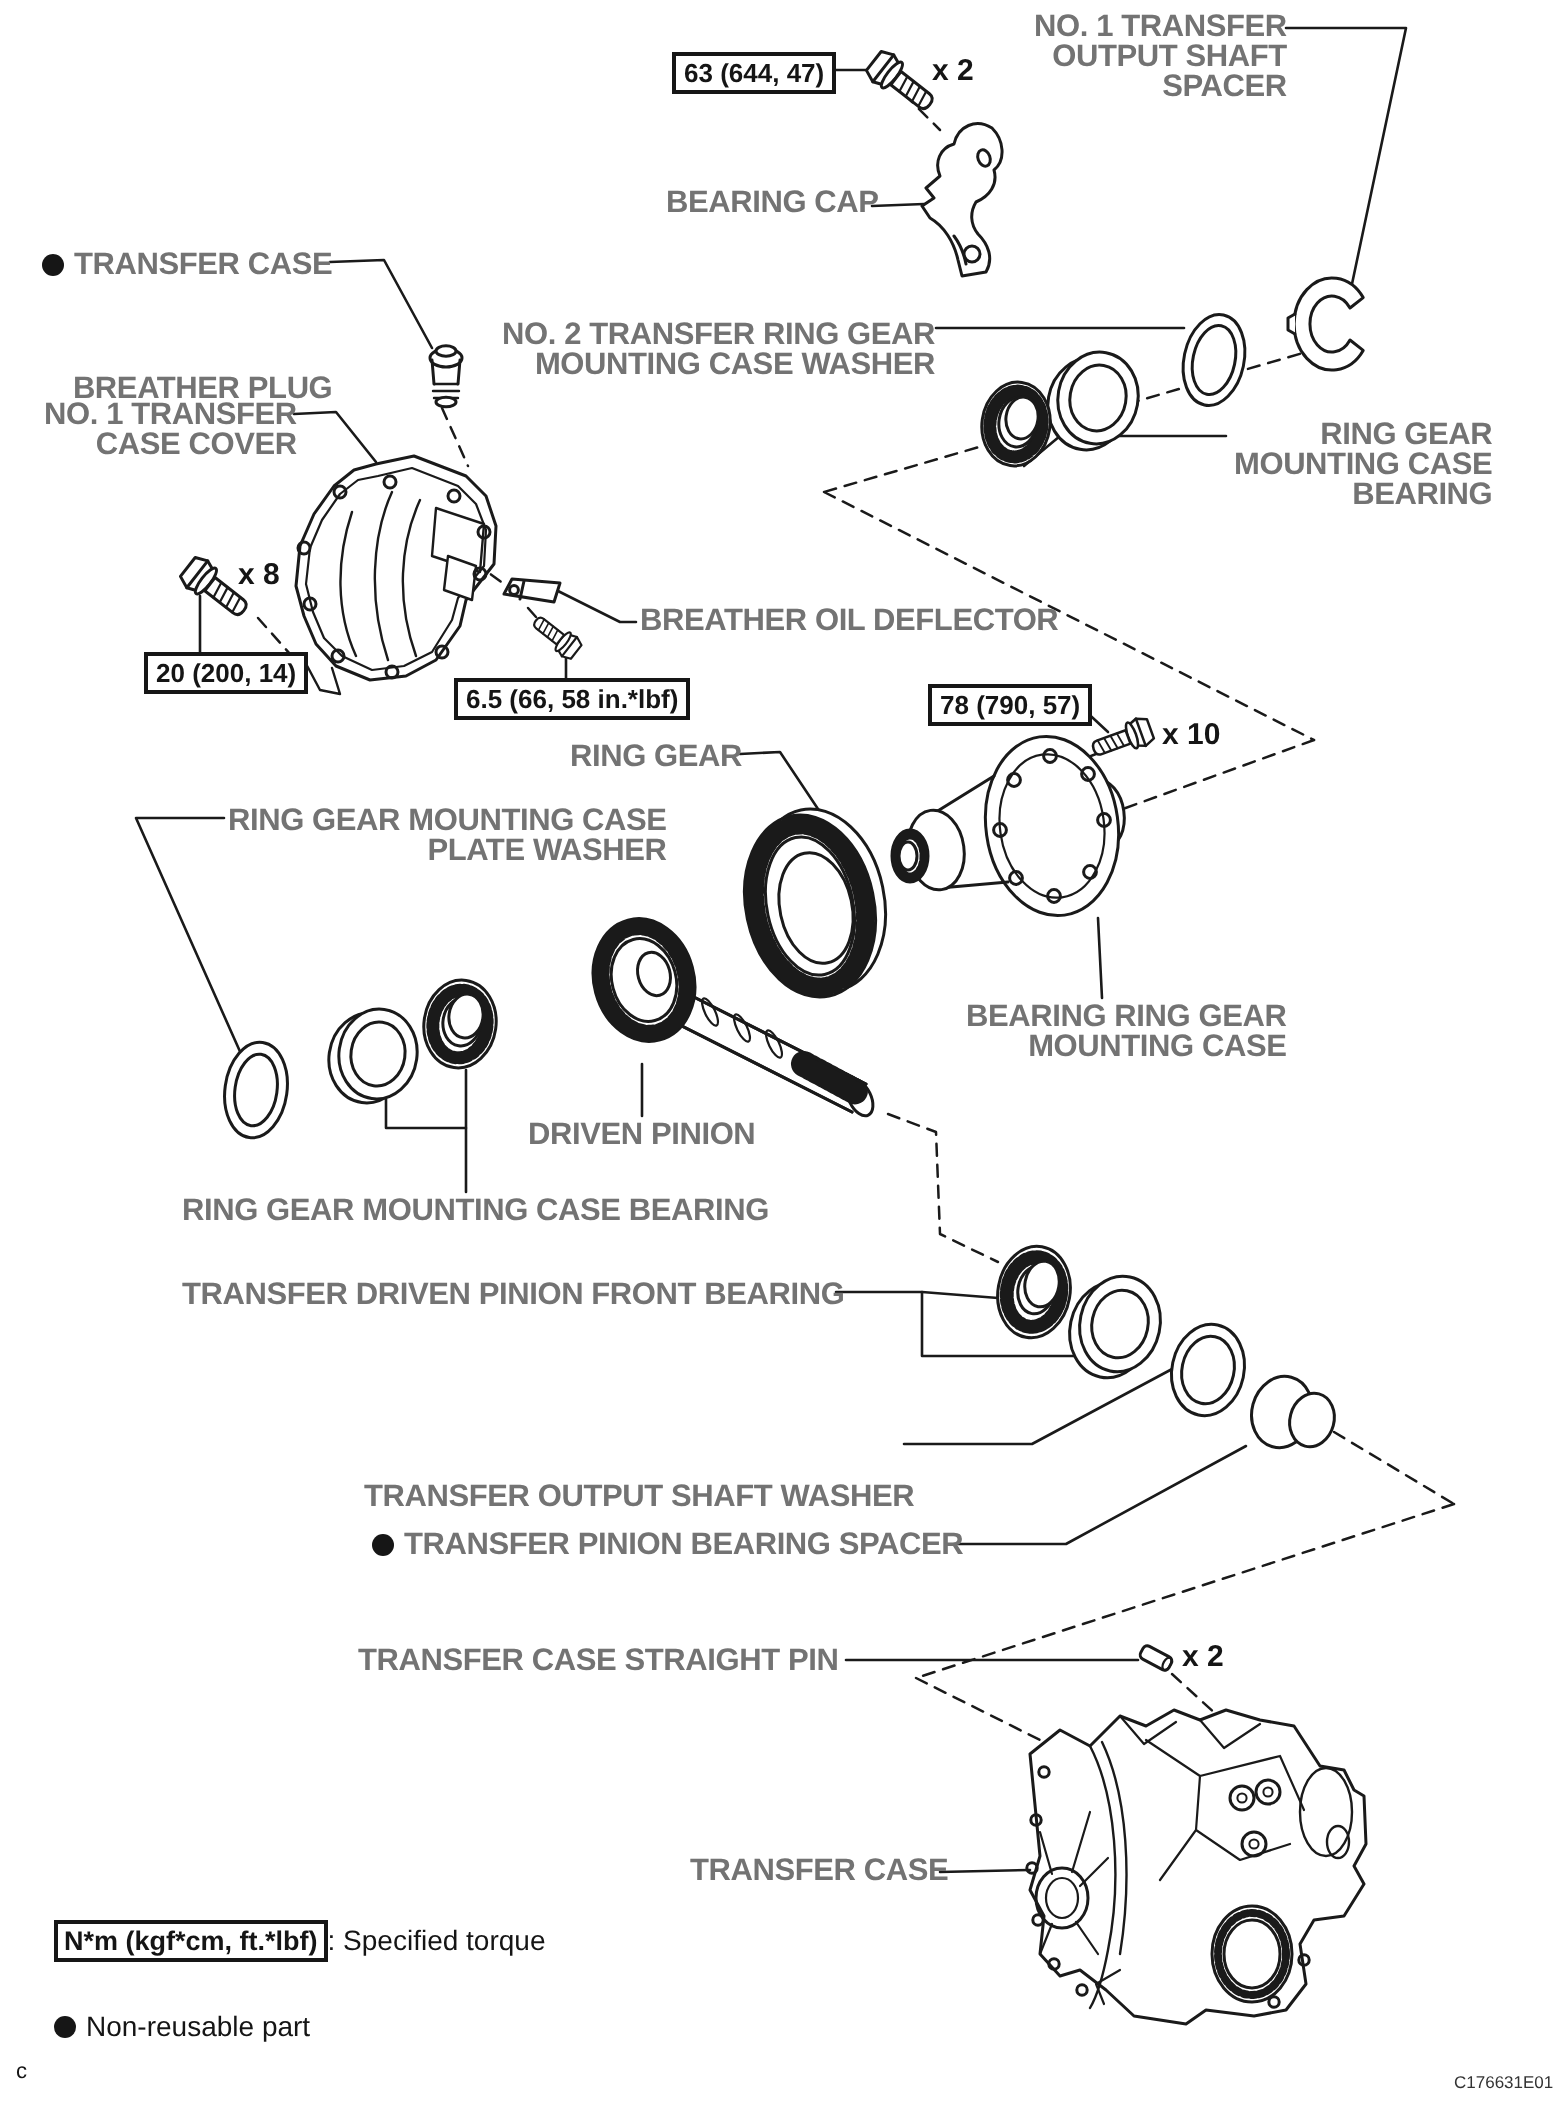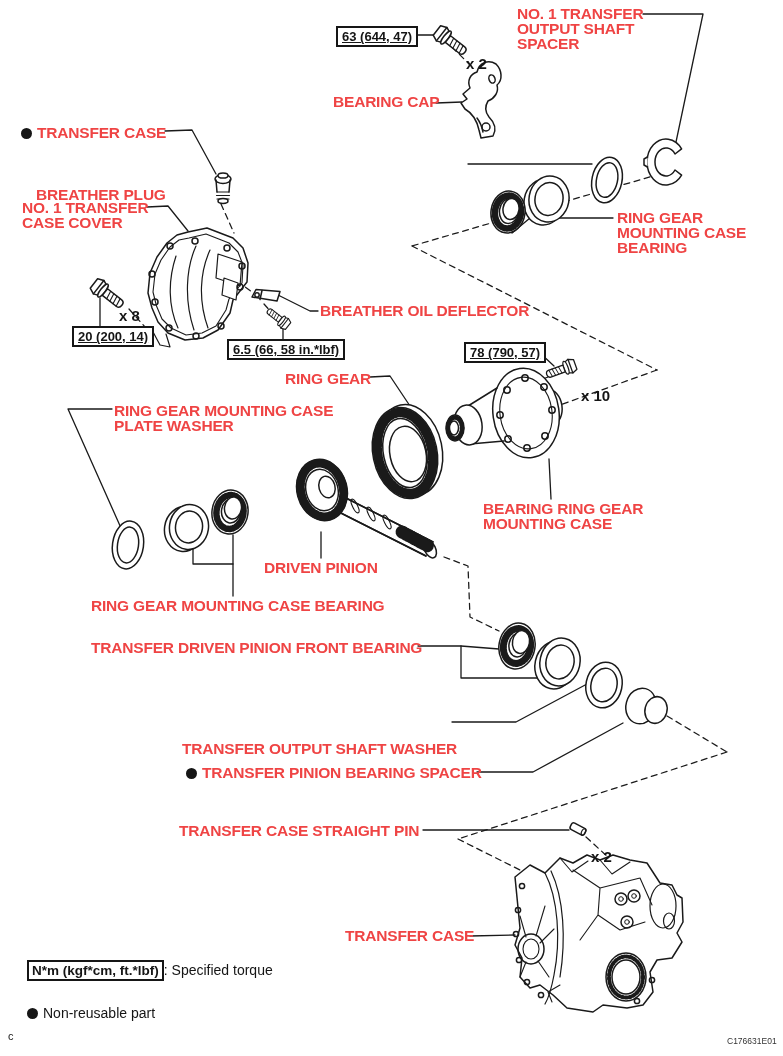--- a/index.html
+++ b/index.html
@@ -1,25 +1,25 @@
 <!DOCTYPE html>
 <html><head>
 <meta charset="utf-8">
 <style>
   html,body{margin:0;padding:0;background:#fff;}
   .page{position:relative;width:783px;height:1056px;background:#fff;overflow:hidden;
         font-family:"Liberation Sans",sans-serif;color:#151515;}
   .art{position:absolute;left:0;top:0;}
   .lbl{position:absolute;font:700 15.5px/15px "Liberation Sans",sans-serif;
-       letter-spacing:-0.2px;white-space:nowrap;color:#ef4444;}
+       letter-spacing:-0.2px;white-space:nowrap;color:#737373;text-align:right;}
   .ln{display:block;}
   .indent{padding-left:15px;margin-top:47px;}
-  .qty{position:absolute;font:700 15px/15px "Liberation Sans",sans-serif;white-space:nowrap;margin-top:28px;}
+  .qty{position:absolute;font:700 15px/15px "Liberation Sans",sans-serif;white-space:nowrap;}
   .tbox{position:absolute;border:2px solid #161616;background:#fff;padding:1px 4px;
-        font:700 13px/15px "Liberation Sans",sans-serif;white-space:nowrap;z-index:3;text-decoration:underline;}
+        font:700 13px/15px "Liberation Sans",sans-serif;white-space:nowrap;z-index:3;}
   .bullet{display:inline-block;width:11px;height:11px;border-radius:50%;
           background:#161616;margin-right:5px;vertical-align:-1px;}
   .legend-row{position:absolute;white-space:nowrap;font:400 14px/20px "Liberation Sans",sans-serif;}
   .legend-sym{display:inline-block;border:2px solid #161616;padding:0 3px;
               font:700 13.5px/17px "Liberation Sans",sans-serif;}
   .footer-code{position:absolute;font:400 8.5px "Liberation Sans",sans-serif;color:#333;}
   .page-letter{position:absolute;font:400 11px "Liberation Sans",sans-serif;}
 </style>
 </head>
 <body>
@@ -294,20 +294,24 @@
 
 <div class="lbl" style="left:333px;top:94px">
   <span class="ln">BEARING CAP</span>
 </div>
 
 <div class="lbl" style="left:21px;top:125px">
   <span class="ln"><span class="bullet"></span><span>TRANSFER CASE</span></span>
   <span class="ln indent">BREATHER PLUG</span>
 </div>
 
+<div class="lbl" style="left:251px;top:160px">
+  <span class="ln">NO. 2 TRANSFER RING GEAR</span>
+  <span class="ln">MOUNTING CASE WASHER</span>
+</div>
 
 <div class="lbl" style="left:22px;top:200px">
   <span class="ln">NO. 1 TRANSFER</span>
   <span class="ln">CASE COVER</span>
 </div>
 
 <div class="lbl" style="left:617px;top:210px">
   <span class="ln">RING GEAR</span>
   <span class="ln">MOUNTING CASE</span>
   <span class="ln">BEARING</span>

